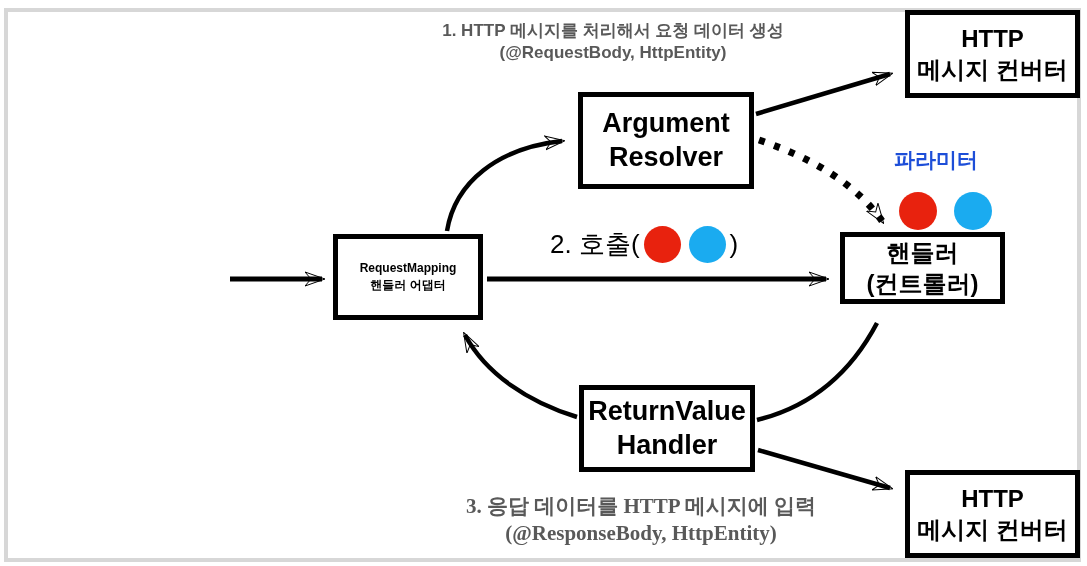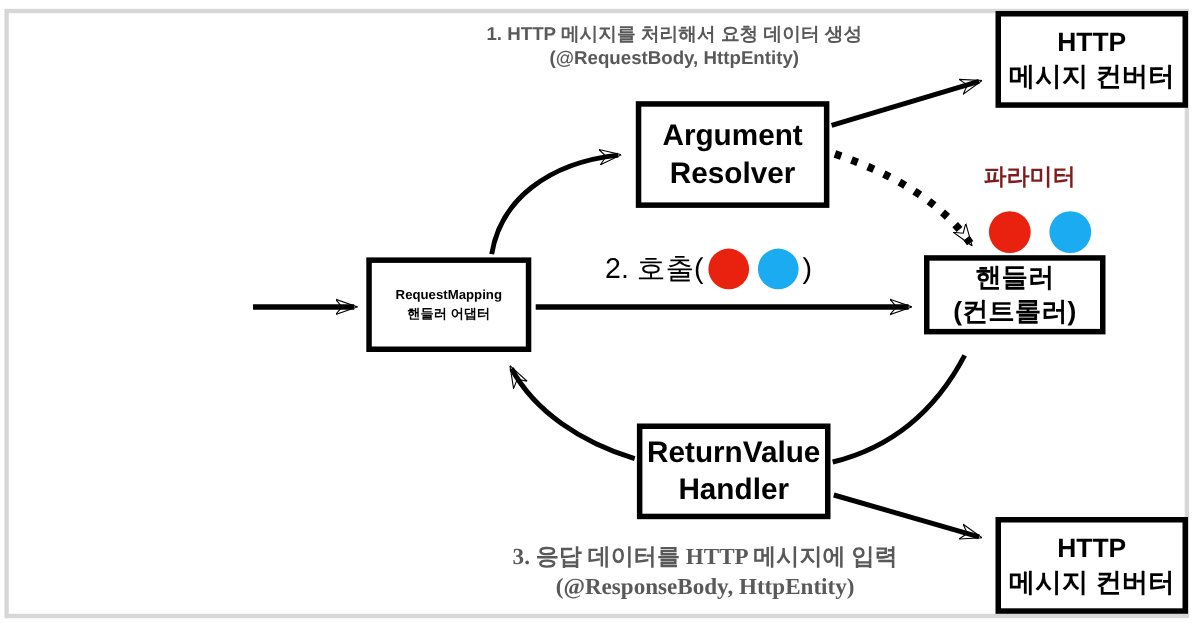--- a/index.html
+++ b/index.html
@@ -90,21 +90,21 @@
     <div>(@RequestBody, HttpEntity)</div>
   </div>
 
   <div class="ann2">
     <span>2. 호출(</span>
     <span class="dot" style="background-color: rgb(232, 34, 14);"></span>
     <span class="dot" style="background-color: rgb(26, 171, 240);"></span>
     <span>)</span>
   </div>
 
-  <div class="ann param-label" style="color: #7f1d1d; font-family: Liberation Serif, serif;">파라미터</div>
+  <div class="ann param-label" style="color: #1d4ed8; font-family: Liberation Serif, serif;">파라미터</div>
   <span class="pdot pdot-red" style="background-color: rgb(232, 34, 14);"></span>
   <span class="pdot pdot-blue" style="background-color: rgb(26, 171, 240);"></span>
 
   <div class="ann ann3" style="color: rgb(89, 89, 89);">
     <div>3. 응답 데이터를 HTTP 메시지에 입력</div>
     <div>(@ResponseBody, HttpEntity)</div>
   </div>
 
 </div>
 

